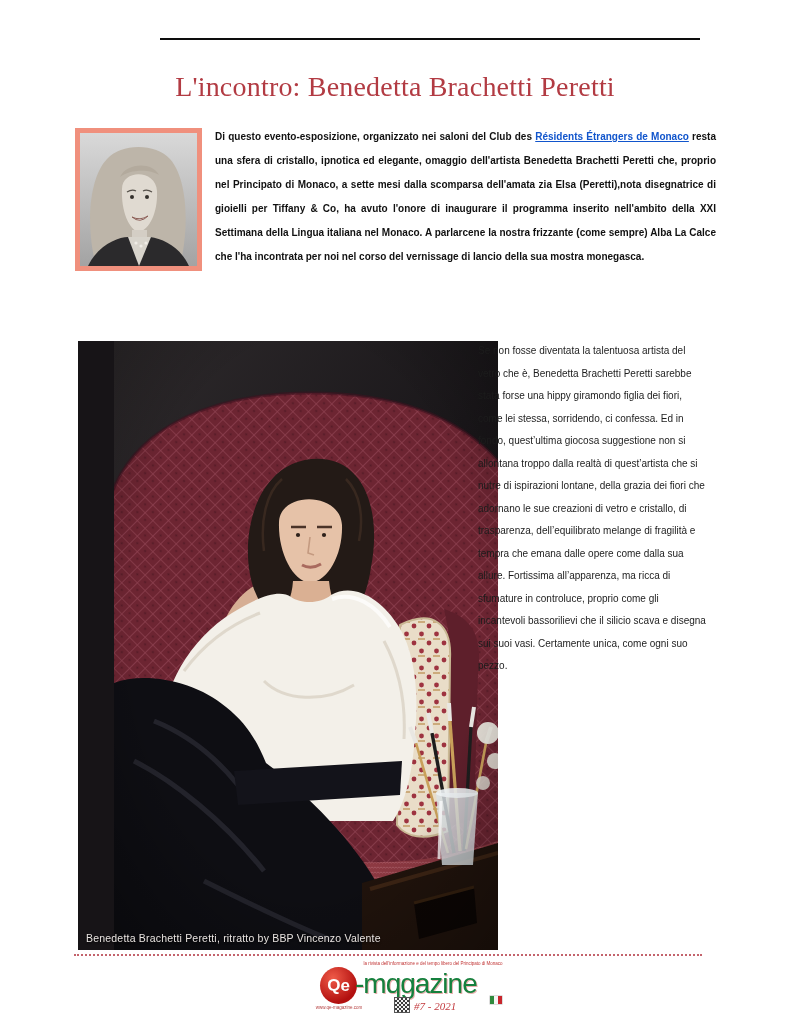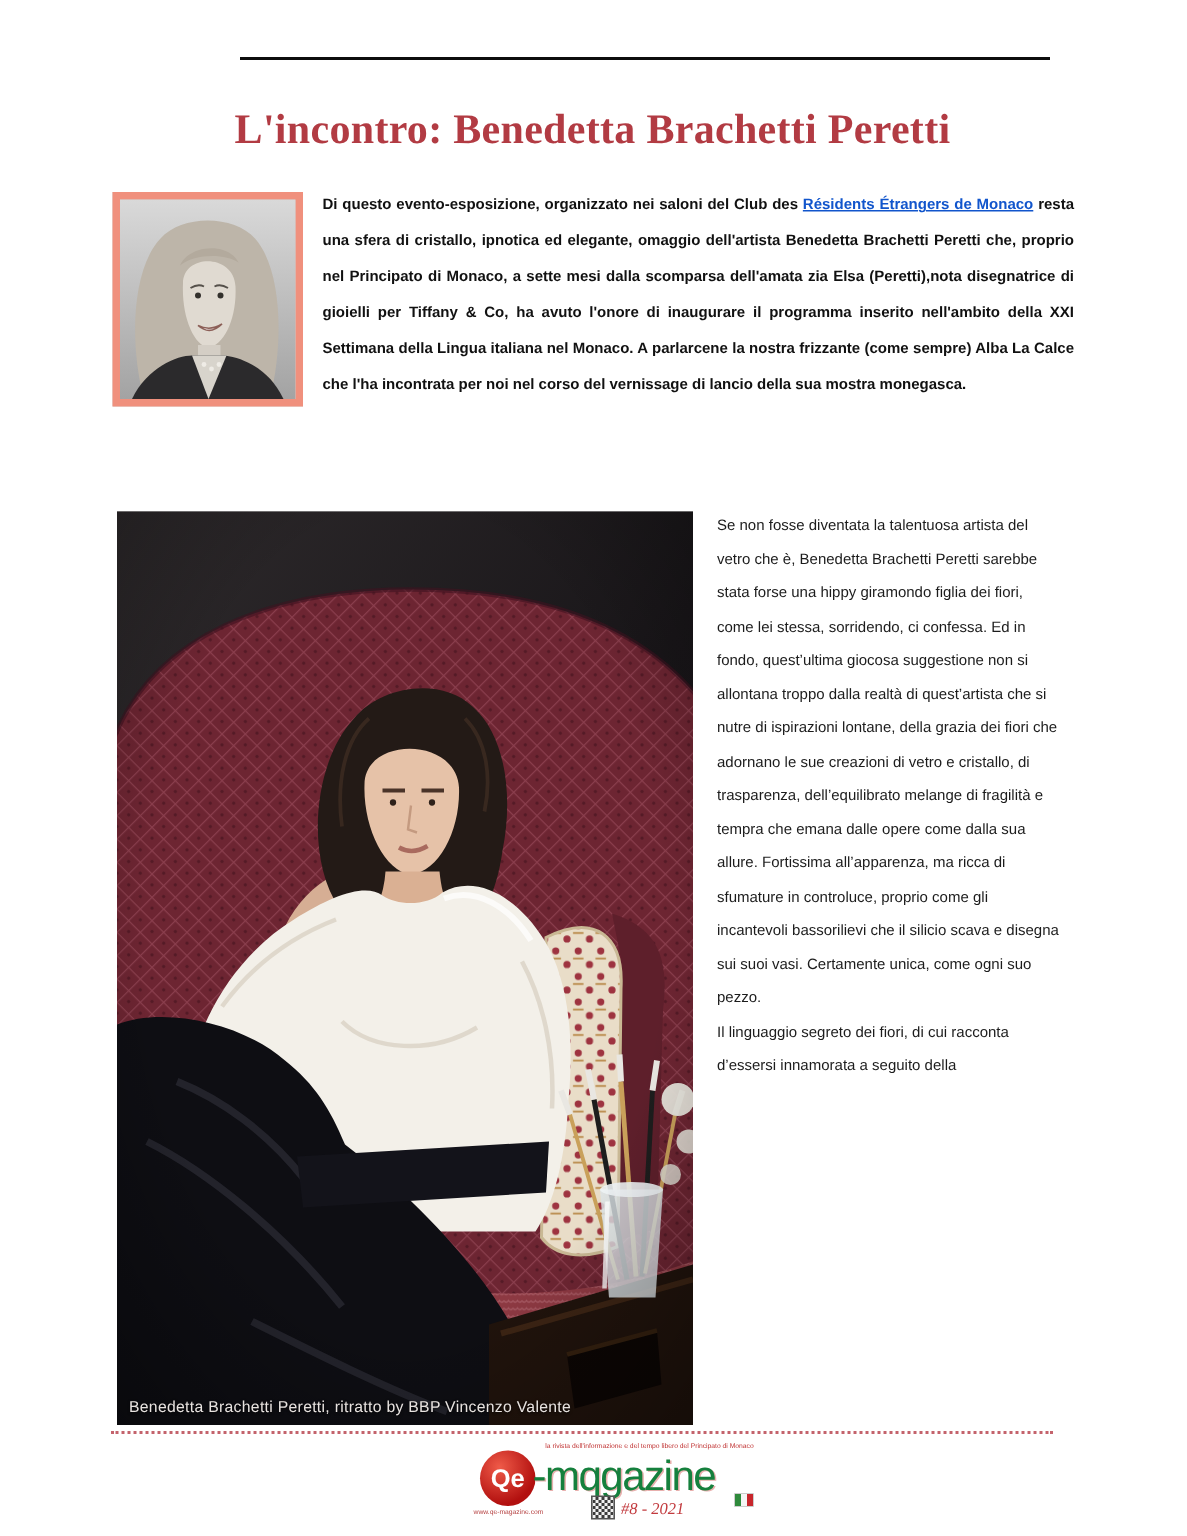--- a/index.html
+++ b/index.html
@@ -9,33 +9,33 @@
   
   .brand{position:absolute;left:25px;top:20px;width:180px;height:52px;}
   .brand-circle{position:absolute;left:10px;top:4px;width:37px;height:37px;border-radius:50%;
                 background:#b3aad2;}
   .brand-mustache{position:absolute;left:-8px;top:20px;width:68px;height:26px;}
   .brand-label{position:absolute;left:66px;top:19px;font-size:10px;letter-spacing:1.2px;color:#1a1a1a;}
   .header-rule{position:absolute;left:160px;top:38px;width:540px;height:2px;background:#0d0d0d;}
 
   
   .page-title{position:absolute;left:60px;top:71px;width:670px;margin:0;text-align:center;
-              font-family:"Liberation Serif",serif;font-weight:700;font-size:28px;
+              font-family:"Liberation Serif",serif;font-weight:400;font-size:28px;
               letter-spacing:.2px;}
 
   
   .intro{position:absolute;left:75px;top:125px;width:641px;}
   .author-photo{float:left;width:117px;height:133px;border:5px solid #f0907d;
                 margin:3px 13px 6px 0;background:#cfcfcf;}
   .intro p{margin:0;text-align:justify;font-weight:700;font-size:10px;line-height:24px;color:#111;}
   .intro a{font-weight:700;text-decoration:underline;cursor:pointer;}
 
   
   .main-photo{position:absolute;left:78px;top:341px;width:384px;height:609px;margin:0;
-              background:#171417;}
+              background:#171417;padding-left:36px;}
   .main-photo svg{display:block;width:100%;height:100%;}
   .photo-caption{position:absolute;left:8px;bottom:6px;font-size:10.5px;color:#e8e3e0;
                  text-shadow:0 1px 2px rgba(0,0,0,.7);letter-spacing:.2px;}
 
   
   .right-col{position:absolute;left:478px;top:340px;width:230px;font-size:10px;
              line-height:22.5px;color:#1c1c1c;}
   .right-col p{margin:0;}
 
   
@@ -190,27 +190,26 @@
       <circle cx="381" cy="420" r="8" fill="#e4e2d8" opacity=".9"></circle>
       <circle cx="369" cy="442" r="7" fill="#dedcd2" opacity=".85"></circle>
 
       <rect width="384" height="609" fill="url(#vig)"></rect>
     </svg>
     <figcaption class="photo-caption">Benedetta Brachetti Peretti, ritratto by BBP Vincenzo Valente</figcaption>
   </figure>
 
   <div class="right-col">
     <p>Se non fosse diventata la talentuosa artista del vetro che è, Benedetta Brachetti Peretti sarebbe stata forse una hippy giramondo figlia dei fiori, come lei stessa, sorridendo, ci confessa. Ed in fondo, quest’ultima giocosa suggestione non si allontana troppo dalla realtà di quest’artista che si nutre di ispirazioni lontane, della grazia dei fiori che adornano le sue creazioni di vetro e cristallo, di trasparenza, dell’equilibrato melange di fragilità e tempra che emana dalle opere come dalla sua allure. Fortissima all’apparenza, ma ricca di sfumature in controluce, proprio come gli incantevoli bassorilievi che il silicio scava e disegna sui suoi vasi. Certamente unica, come ogni suo pezzo.</p>
-    <p>Il linguaggio segreto dei fiori, di cui racconta d’essersi innamorata a seguito della</p>
   </div>
 
   <div class="dotted-rule"></div>
   <div class="footer-logo">
     <div class="fl-tagline">la rivista dell'informazione e del tempo libero del Principato di Monaco</div>
     <div class="fl-circle">Qe</div>
     <div class="fl-word">-mqgazine</div>
     <div class="fl-site">www.qe-magazine.com</div>
     <div class="fl-qr"></div>
-    <div class="fl-issue">#8 - 2021</div>
+    <div class="fl-issue">#7 - 2021</div>
     <div class="fl-flag"></div>
   </div>
 
 </div>
 
 </body></html>

